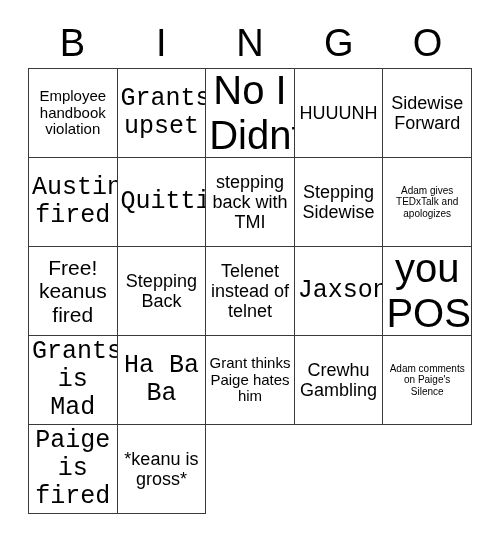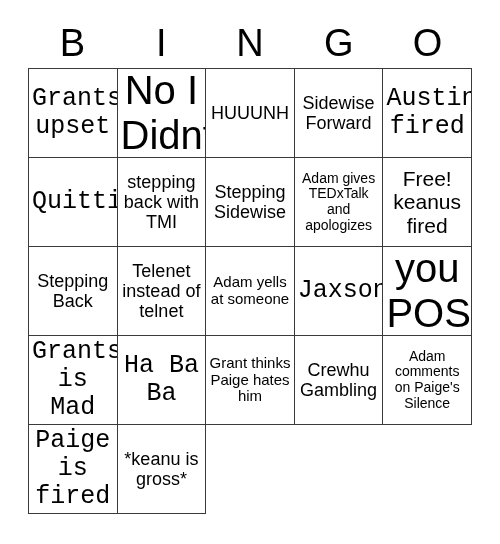--- a/index.html
+++ b/index.html
@@ -69,36 +69,39 @@
     width: 100%;
     line-height: 1.12;
     color: #000000;
     white-space: pre-line;
   }
   .fs-xxl { font-size: 40px; }
   .fs-xl  { font-size: 25px; font-family: Liberation Mono, monospace; }
   .fs-lg  { font-size: 21px; }
   .fs-md  { font-size: 18px; }
   .fs-sm  { font-size: 15px; }
-  .fs-xs  { font-size: 14px; }
+  .fs-xs  { font-size: 10px; }
 </style>
 </head>
 <body>
 
 <div id="card">
 
   <div id="header-row">
       <div class="header-letter">B</div>
       <div class="header-letter">I</div>
       <div class="header-letter">N</div>
       <div class="header-letter">G</div>
       <div class="header-letter">O</div>
     </div>
 
   <div id="grid">
+      <div class="cell">
+        <span class="cell-text fs-sm">Employee handbook violation</span>
+      </div>
       <div class="cell">
         <span class="cell-text fs-xl">Grants upset</span>
       </div>
       <div class="cell">
         <span class="cell-text fs-xxl">No I Didnt</span>
       </div>
       <div class="cell">
         <span class="cell-text fs-md">HUUUNH</span>
       </div>
       <div class="cell">
@@ -122,23 +125,20 @@
       <div class="cell">
         <span class="cell-text fs-lg">Free! keanus fired</span>
       </div>
       <div class="cell">
         <span class="cell-text fs-md">Stepping Back</span>
       </div>
       <div class="cell">
         <span class="cell-text fs-md">Telenet instead of telnet</span>
       </div>
       <div class="cell">
-        <span class="cell-text fs-sm">Adam yells at someone</span>
-      </div>
-      <div class="cell">
         <span class="cell-text fs-xl">Jaxson</span>
       </div>
       <div class="cell">
         <span class="cell-text fs-xxl">you POS</span>
       </div>
       <div class="cell">
         <span class="cell-text fs-xl">Grants is Mad</span>
       </div>
       <div class="cell">
         <span class="cell-text fs-xl">Ha Ba Ba</span>

